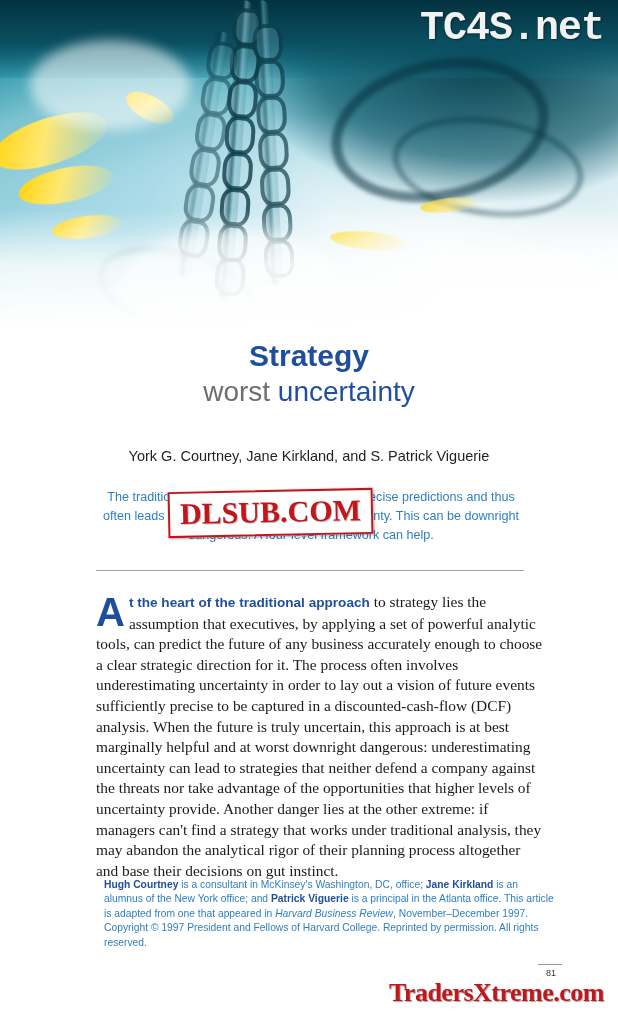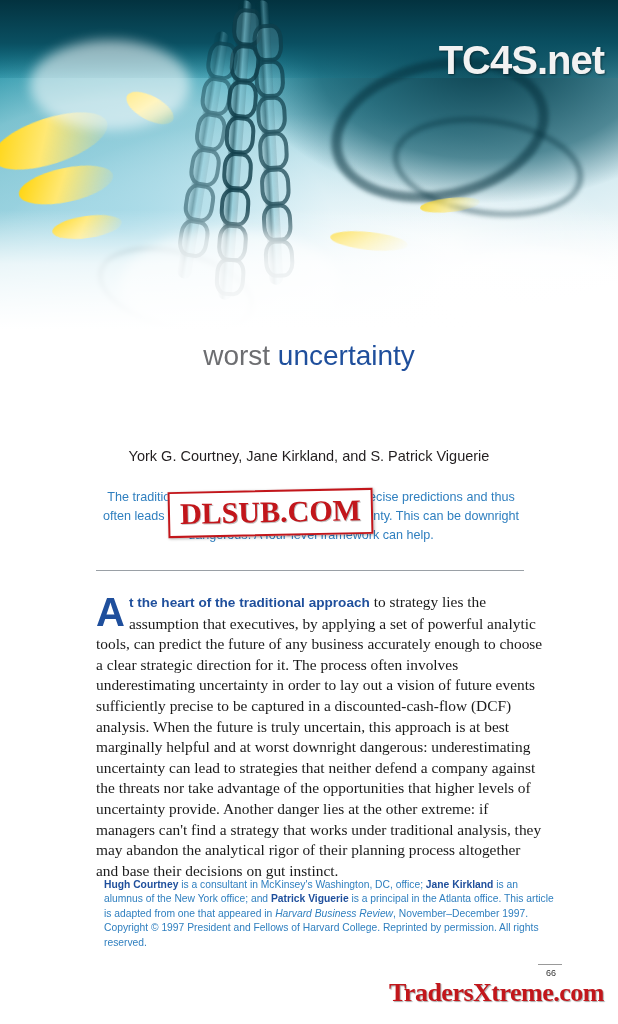--- a/index.html
+++ b/index.html
@@ -91,27 +91,26 @@
   .hero-fade {
     position: absolute;
     left: 0; bottom: 0; width: 618px; height: 120px;
     background: linear-gradient(180deg, rgba(255,255,255,0) 0%, rgba(255,255,255,0.75) 45%, #ffffff 100%);
   }
 
   .watermark-top {
     position: absolute;
     right: 14px;
     top: 6px;
-    font-family: Liberation Sans, sans-serif;
+    font-family: Liberation Mono, monospace;
     font-weight: bold;
     font-size: 40px;
     color: #f2f2f2;
     letter-spacing: -1px;
     text-shadow: 1px 1px 2px rgba(0,0,0,0.45);
-    margin-top: 32px;
   }
 
   
   .title-wrap {
     position: absolute;
     left: 0;
     top: 338px;
     width: 618px;
     text-align: center;
   }
@@ -302,38 +301,39 @@
   <div class="blob b1"></div>
   <div class="blob b2"></div>
   <div class="blob b3"></div>
 
   <div class="hero-fade"></div>
 </div>
 
 <div class="watermark-top">TC4S.net</div>
 
 <div class="title-wrap">
+  <div class="title-line1">Strategy</div>
   <div class="title-line2"><span>worst </span><b>uncertainty</b></div>
 </div>
 
 <div class="authors">York G. Courtney, Jane Kirkland, and S. Patrick Viguerie</div>
 
 <div class="deck">The traditional approach to strategy requires precise predictions and thus often leads executives to underestimate uncertainty. This can be downright dangerous. A four-level framework can help.</div>
 <div class="rule"></div>
 
 <div class="body-text">
   <span class="dropcap">A</span><span class="lead-in">t the heart of the traditional approach</span><span> to strategy lies the assumption that executives, by applying a set of powerful analytic tools, can predict the future of any business accurately enough to choose a clear strategic direction for it. The process often involves underestimating uncertainty in order to lay out a vision of future events sufficiently precise to be captured in a discounted-cash-flow (DCF) analysis. When the future is truly uncertain, this approach is at best marginally helpful and at worst downright dangerous: underestimating uncertainty can lead to strategies that neither defend a company against the threats nor take advantage of the opportunities that higher levels of uncertainty provide. Another danger lies at the other extreme: if managers can't find a strategy that works under traditional analysis, they may abandon the analytical rigor of their planning process altogether and base their decisions on gut instinct.</span>
 </div>
 
 <div class="footnote">
   <b>Hugh Courtney</b><span> is a consultant in McKinsey's Washington, DC, office; </span><b>Jane Kirkland</b><span> is an alumnus of the New York office; and </span><b>Patrick Viguerie</b><span> is a principal in the Atlanta office. This article is adapted from one that appeared in </span><i>Harvard Business Review</i><span>, November–December 1997. Copyright © 1997 President and Fellows of Harvard College. Reprinted by permission. All rights reserved.</span>
 </div>
 
 <div class="page-rule"></div>
-<div class="page-num">66</div>
+<div class="page-num">81</div>
 
 <div class="wm-center">
   <div class="plate">
     <span class="txt">DLSUB.COM</span>
   </div>
 </div>
 
 <div class="wm-bottom">TradersXtreme.com</div>
 
 </body></html>

